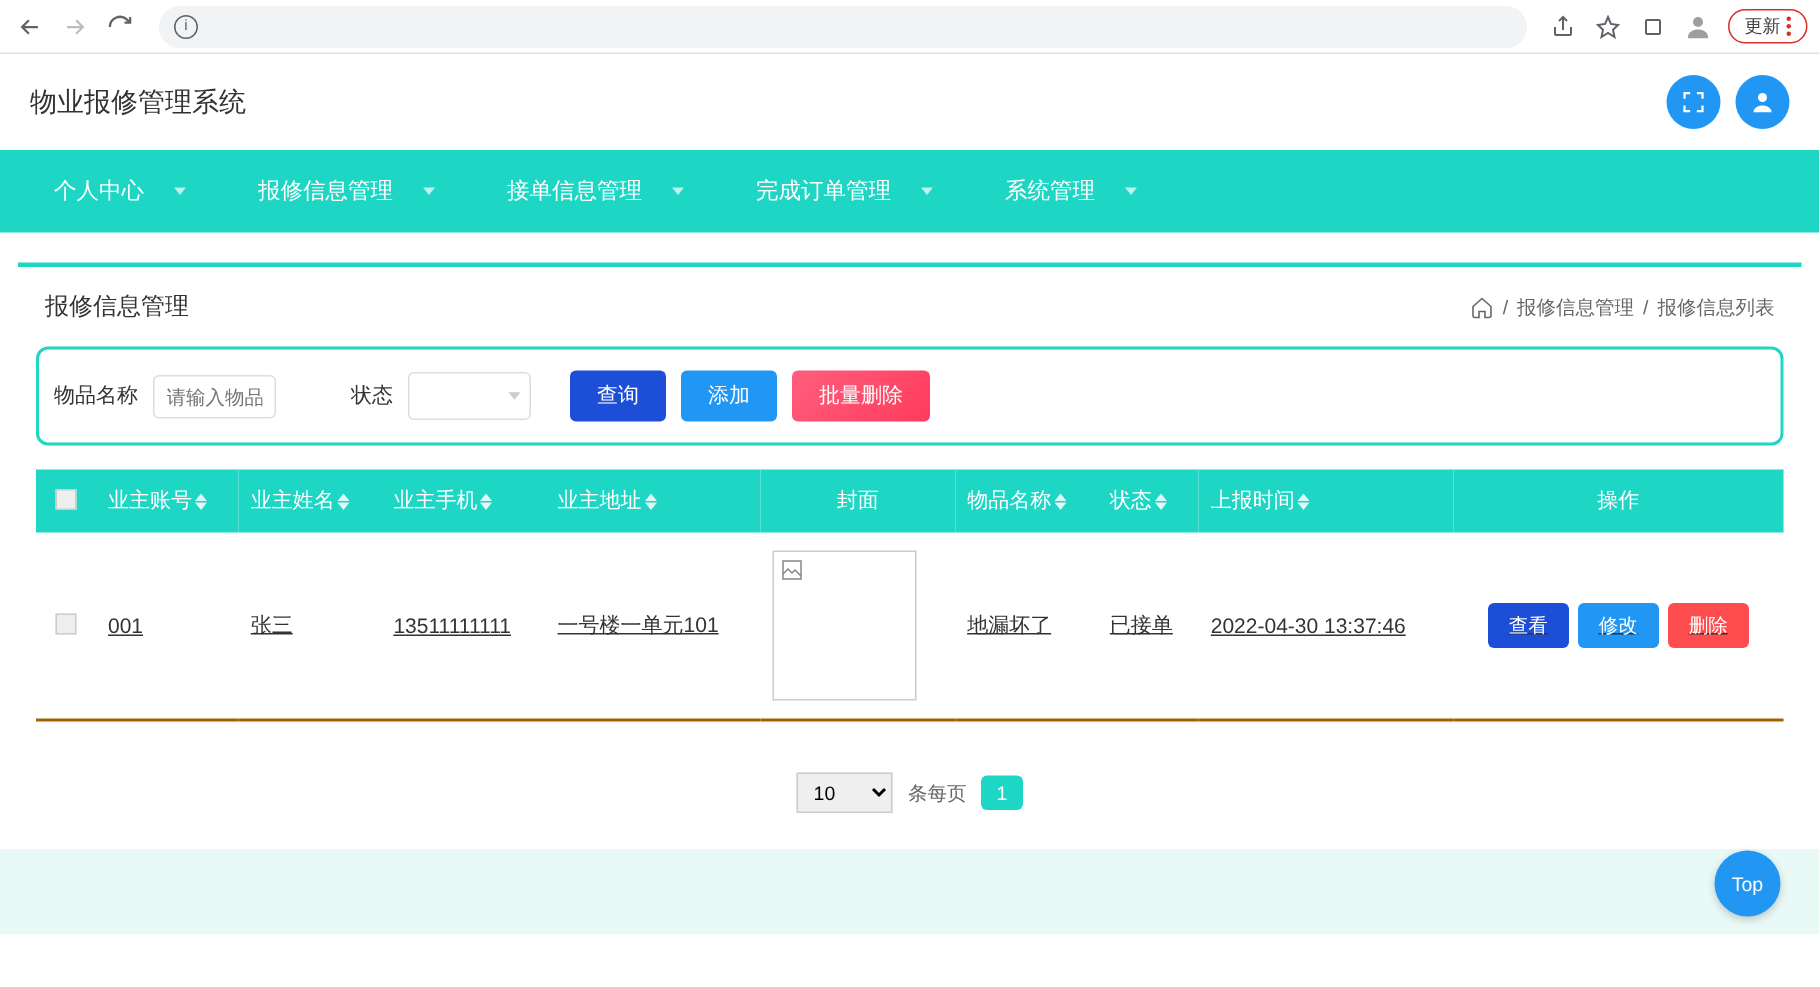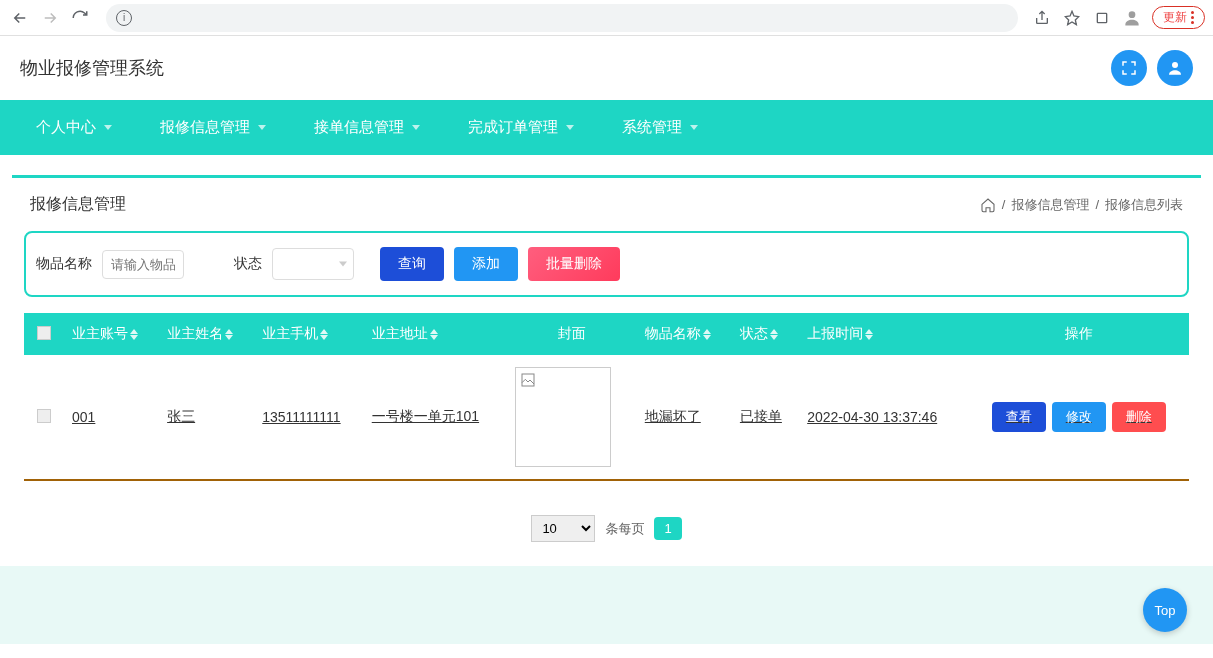--- a/index.html
+++ b/index.html
@@ -9,34 +9,34 @@
 .browser-bar { height: 36px; display: flex; align-items: center; padding: 0 8px; border-bottom: 1px solid #e0e0e0; gap: 6px; }
 .nav-arrow { width: 24px; height: 24px; display: flex; align-items: center; justify-content: center; color: #5f6368; cursor: pointer; border-radius: 50%; }
 .nav-arrow.disabled { color: #bdbdbd; }
 .reload-icon { width: 24px; height: 24px; display: flex; align-items: center; justify-content: center; color: #5f6368; cursor: pointer; }
 .url-bar { flex: 1; display: flex; align-items: center; gap: 6px; padding: 0 10px; height: 28px; border-radius: 14px; background: #f1f3f4; margin: 0 8px; color: #5f6368; font-size: 13px; }
 .url-text { color: #202124; }
 .url-host { color: #5f6368; }
 .info-circle { width: 16px; height: 16px; border: 1px solid #5f6368; border-radius: 50%; display: flex; align-items: center; justify-content: center; font-size: 10px; }
 .chrome-right { display: flex; align-items: center; gap: 10px; }
 .chrome-icon { width: 20px; height: 20px; display: flex; align-items: center; justify-content: center; color: #5f6368; }
-.update-btn { border: 1px solid #d93025; color: #ef4444; border-radius: 14px; padding: 2px 10px; font-size: 12px; display: flex; align-items: center; gap: 4px; }
+.update-btn { border: 1px solid #d93025; color: #404040; border-radius: 14px; padding: 2px 10px; font-size: 12px; display: flex; align-items: center; gap: 4px; }
 .dots { display: flex; flex-direction: column; gap: 2px; }
 .dots span { width: 3px; height: 3px; background: #d93025; border-radius: 50%; }
 
 
 .app-wrap { padding: 0; }
 .app-header { display: flex; align-items: center; justify-content: space-between; padding: 14px 20px; }
 .app-title { font-size: 18px; font-weight: 500; color: #333; }
 .header-icons { display: flex; gap: 10px; }
 .circle-btn { width: 36px; height: 36px; border-radius: 50%; background: #2196f3; display: flex; align-items: center; justify-content: center; color: #fff; cursor: pointer; }
 
 
 .main-nav { background: #1ed6c4; padding: 0 12px; display: flex; gap: 0; }
-.nav-item { padding: 18px 24px; color: #fff; cursor: pointer; display: flex; align-items: center; gap: 6px; font-size: 15px; }
+.nav-item { padding: 18px 24px; color: #fff; cursor: pointer; display: flex; align-items: center; gap: 18px; font-size: 15px; }
 .caret-down { width: 0; height: 0; border-left: 4px solid transparent; border-right: 4px solid transparent; border-top: 5px solid rgba(255,255,255,0.7); margin-left: 2px; }
 
 
 .content { margin: 20px 12px 0; border-top: 3px solid #1ed6c4; background: #fff; }
 .page-header { display: flex; justify-content: space-between; align-items: center; padding: 16px 18px; }
 .page-title { font-size: 16px; color: #333; }
 .breadcrumb { display: flex; align-items: center; gap: 6px; color: #666; font-size: 13px; }
 .home-icon { width: 16px; height: 16px; }
 
 
@@ -67,21 +67,21 @@
 .action-btns { display: flex; gap: 6px; justify-content: center; }
 .btn-sm { padding: 6px 14px; border-radius: 4px; font-size: 13px; }
 
 
 .pagination { display: flex; align-items: center; justify-content: center; gap: 10px; padding: 14px 0 24px; }
 .page-select { border: 1px solid #ccc; padding: 4px 6px; font-size: 13px; width: 64px; }
 .page-label { color: #666; font-size: 13px; }
 .page-num { background: #1ed6c4; color: #fff; padding: 4px 10px; border-radius: 4px; font-size: 13px; }
 
 
-.footer-zone { background: #e8f9f6; height: 78px; position: relative; }
+.footer-zone { background: #e8f9f6; height: 57px; position: relative; }
 .top-btn { position: absolute; right: 26px; bottom: 12px; width: 44px; height: 44px; border-radius: 50%; background: #2196f3; color: #fff; display: flex; align-items: center; justify-content: center; font-size: 13px; cursor: pointer; box-shadow: 0 2px 6px rgba(0,0,0,0.2); }
 </style>
 </head>
 <body>
 
 <div class="browser-bar">
   <div class="nav-arrow">
     <svg width="18" height="18" viewBox="0 0 24 24" fill="none" stroke="#5f6368" stroke-width="2">
         <path d="M19 12H5M11 18l-6-6 6-6"></path>
       </svg>

